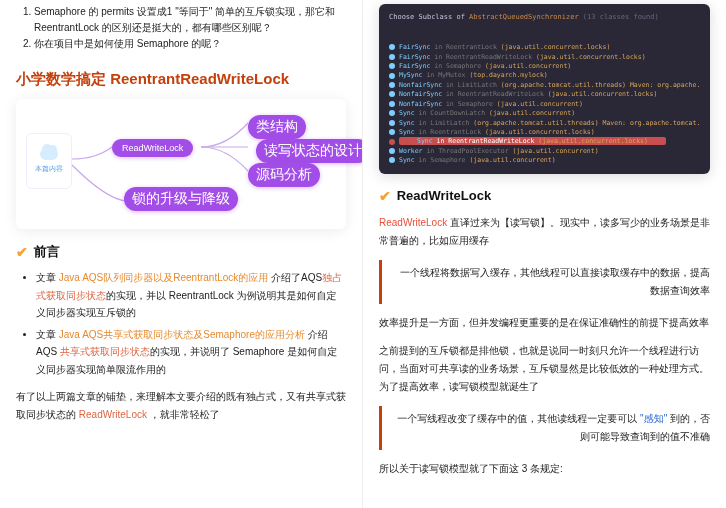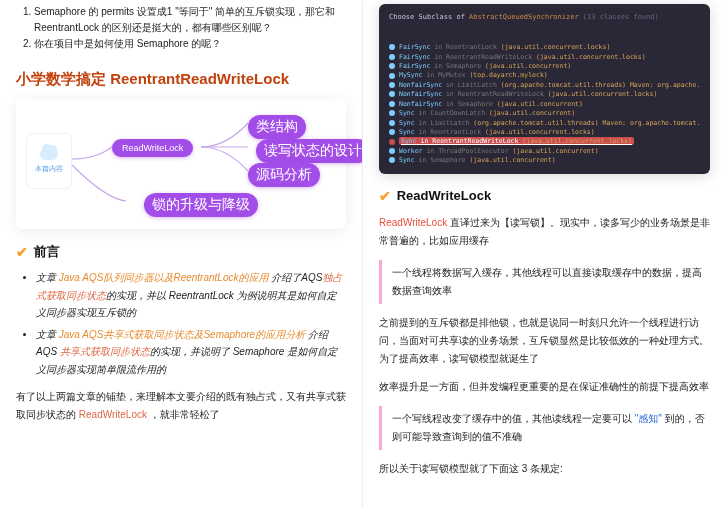--- a/index.html
+++ b/index.html
@@ -38,40 +38,40 @@
   .node {
     position:absolute;
     background:#a24de8; color:#fff; font-size:9px; padding:4px 10px;
     border-radius:12px; white-space:nowrap; box-shadow:0 1px 4px rgba(162,77,232,0.4);
   }
   .node.small { padding:3px 8px; font-size:14px; }
   .sec-head { display:flex; align-items:center; gap:6px; margin:14px 0 8px; }
   .sec-head .check { color:#f8a232; font-size:14px; font-weight:bold; }
   .sec-head .t { font-size:13px; font-weight:700; color:#111; }
   ul.bullets { padding-left: 20px; font-size:10px; line-height:1.75; color:#222; }
-  ul.bullets li { margin-bottom:4px;font-style:italic; }
+  ul.bullets li { margin-bottom:4px; }
   .lk { color:#e68a2e; }
   .lk2 { color:#d64; }
   p.para { font-size:10px; line-height:1.8; color:#222; margin:10px 0; }
   .code-box {
     background:#2a2736; border-radius:6px; box-shadow:0 2px 14px rgba(0,0,0,0.15);
     padding:8px 10px; font-family:Menlo,Consolas,monospace; font-size:6.5px;
     line-height:1.45; color:#aaa; margin-bottom:10px;
   }
   .code-box .head { color:#c9c3df; margin-bottom:21px; font-size:7px;}
   .code-box .pkg { color:#d8a657; }
   .code-box .cls { color:#7dcfff; }
   .code-box .dim { color:#777; }
   .code-box .mute { color:#6a6680;}
   .code-box .row { white-space:nowrap; overflow:hidden; }
   .code-box .dot { display:inline-block; width:6px; height:6px; border-radius:50%; margin-right:4px; vertical-align:middle;}
-  .code-box .hl { background:#c94f4f; color:#fff; padding:0 2px; border-radius:2px;text-decoration:underline;}
+  .code-box .hl { background:#c94f4f; color:#fff; padding:0 18px; border-radius:2px;}
   .quote {
-    border-left:3px solid #f9a8d4; padding:4px 0 4px 10px; margin:10px 0;
-    font-size:10px; line-height:1.8; color:#222;
+    border-left:3px solid #c2410c; padding:4px 0 4px 10px; margin:10px 0;
+    font-size:10px; line-height:1.8; color:#222;text-align:right;
   }
   .highlight { color:#e94e3a; }
   .em { color:#2a66d8; }
 </style>
 </head>
 <body>
 
 <div class="col col-left">
 
   <ol>
@@ -90,21 +90,21 @@
       <path d="M56 60 Q 80 60 96 48" stroke="#c9a8ea" stroke-width="1.2" fill="none"></path>
       <path d="M185 48 Q 210 48 232 24" stroke="#c9a8ea" stroke-width="1.2" fill="none"></path>
       <path d="M185 48 Q 210 48 232 48" stroke="#c9a8ea" stroke-width="1.2" fill="none"></path>
       <path d="M185 48 Q 210 48 232 72" stroke="#c9a8ea" stroke-width="1.2" fill="none"></path>
       <path d="M56 66 Q 90 100 110 102" stroke="#c9a8ea" stroke-width="1.2" fill="none"></path>
     </svg>
     <div class="node" style="left:96px; top:40px;">ReadWriteLock</div>
     <div class="node small" style="left:232px; top:16px;">类结构</div>
     <div class="node small" style="left:240px; top:40px;">读写状态的设计</div>
     <div class="node small" style="left:232px; top:64px;">源码分析</div>
-    <div class="node small" style="left:108px; top:94px;margin-left:20px;">锁的升级与降级</div>
+    <div class="node small" style="left:108px; top:88px;">锁的升级与降级</div>
   </div>
 
   <div class="sec-head">
     <span class="check">✔</span>
     <span class="t">前言</span>
   </div>
 
   <ul class="bullets">
     <li>
       <span>文章 </span><span class="lk">Java AQS队列同步器以及ReentrantLock的应用</span><span> 介绍了AQS</span><span class="lk2">独占式获取同步状态</span><span>的实现，并以 ReentrantLock 为例说明其是如何自定义同步器实现互斥锁的</span>
@@ -146,22 +146,22 @@
     <span class="check">✔</span>
     <span class="t">ReadWriteLock</span>
   </div>
 
   <p class="para">
     <span class="highlight">ReadWriteLock</span><span> 直译过来为【读写锁】。现实中，读多写少的业务场景是非常普遍的，比如应用缓存</span>
   </p>
 
   <div class="quote">一个线程将数据写入缓存，其他线程可以直接读取缓存中的数据，提高数据查询效率</div>
 
+  <p class="para">效率提升是一方面，但并发编程更重要的是在保证准确性的前提下提高效率</p>
+
   <p class="para">之前提到的互斥锁都是排他锁，也就是说同一时刻只允许一个线程进行访问，当面对可共享读的业务场景，互斥锁显然是比较低效的一种处理方式。为了提高效率，读写锁模型就诞生了</p>
-
-  <p class="para">效率提升是一方面，但并发编程更重要的是在保证准确性的前提下提高效率</p>
 
   <div class="quote">
     <span>一个写线程改变了缓存中的值，其他读线程一定要可以 </span><span class="em">"感知"</span><span> 到的，否则可能导致查询到的值不准确</span>
   </div>
 
   <p class="para">所以关于读写锁模型就了下面这 3 条规定:</p>
 </div>
 
 </body></html>

